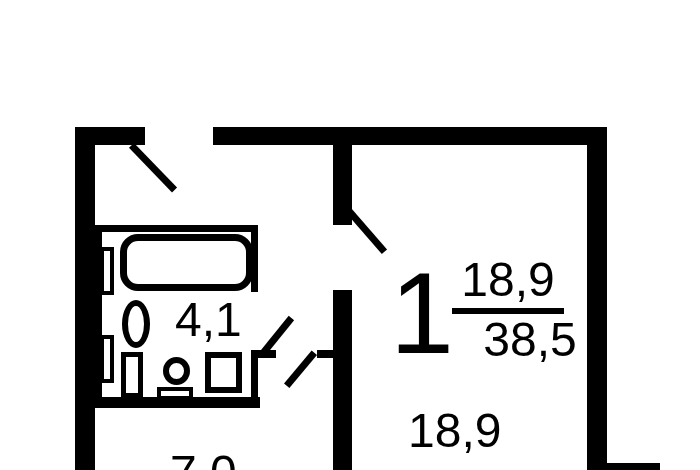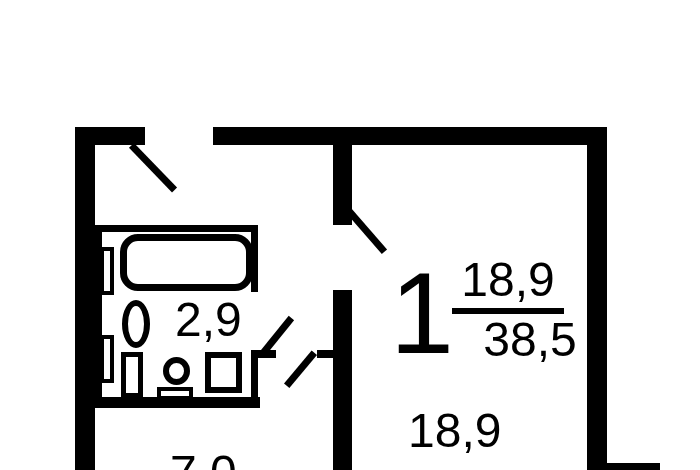--- a/index.html
+++ b/index.html
@@ -57,17 +57,17 @@
   <div class="outline" style="left:205px;top:352px;width:37px;height:41px;"></div>
 
   <div class="lbl big" style="left:390px;top:256px;">1</div>
 
   <div class="lbl sm frac" style="left:450px;top:256px;width:116px;">18,9</div>
   <div class="wall" style="left:452px;top:308px;width:112px;height:6px;"></div>
   <div class="lbl sm frac" style="left:472px;top:316px;width:116px;">38,5</div>
 
   <div class="lbl sm" style="left:408px;top:407px;">18,9</div>
 
-  <div class="lbl sm" style="left:175px;top:296px;">2,9</div>
+  <div class="lbl sm" style="left:175px;top:296px;">4,1</div>
 
   <div class="lbl sm" style="left:170px;top:449px;">7,0</div>
 
 </div>
 
 </body></html>

